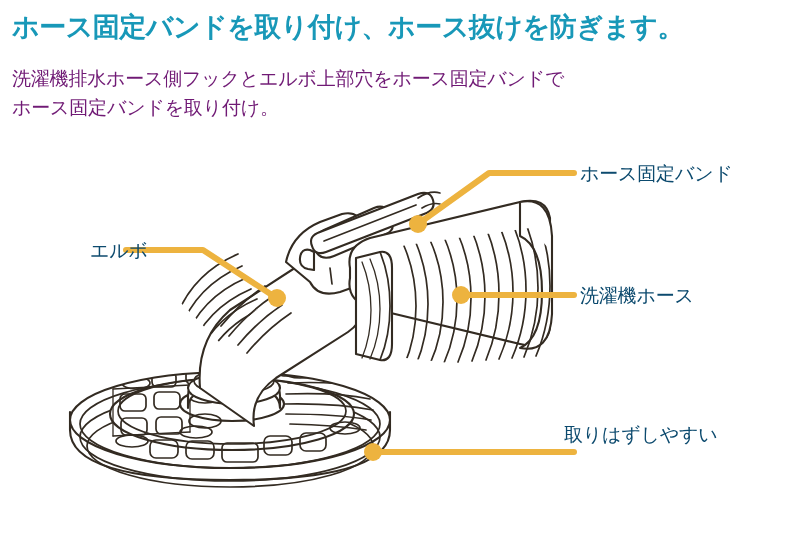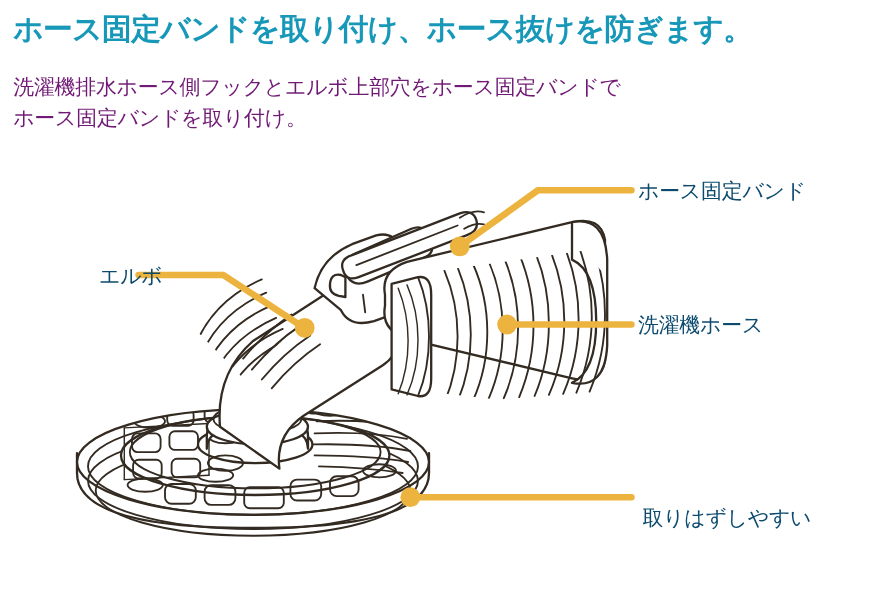--- a/index.html
+++ b/index.html
@@ -55,21 +55,21 @@
     font-size: 19px;
     color: #0c4a6e;
     line-height: 1.45;
     letter-spacing: -0.2px;
     white-space: nowrap;
   }
   .callout .ln { display: block; }
   #label-band  { left: 580px; top: 162px; }
   #label-hose  { left: 580px; top: 284px; }
   #label-elbow { left: 46px;  top: 239px; margin-left: 44px; }
-  #label-cover { left: 584px; top: 423px; margin-top: 36px; }
+  #label-cover { left: 564px; top: 423px; }
 </style>
 </head>
 <body>
 
 <div id="page">
 
   <div id="heading">
     <div id="title">ホース固定バンドを取り付け、ホース抜けを防ぎます。</div>
     <div id="subtitle">
       <span class="ln">洗濯機排水ホース側フックとエルボ上部穴をホース固定バンドで</span>

